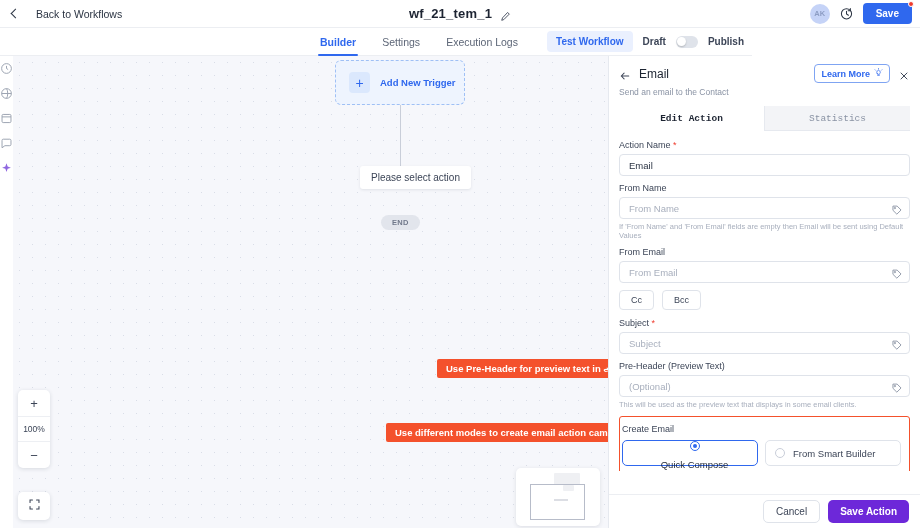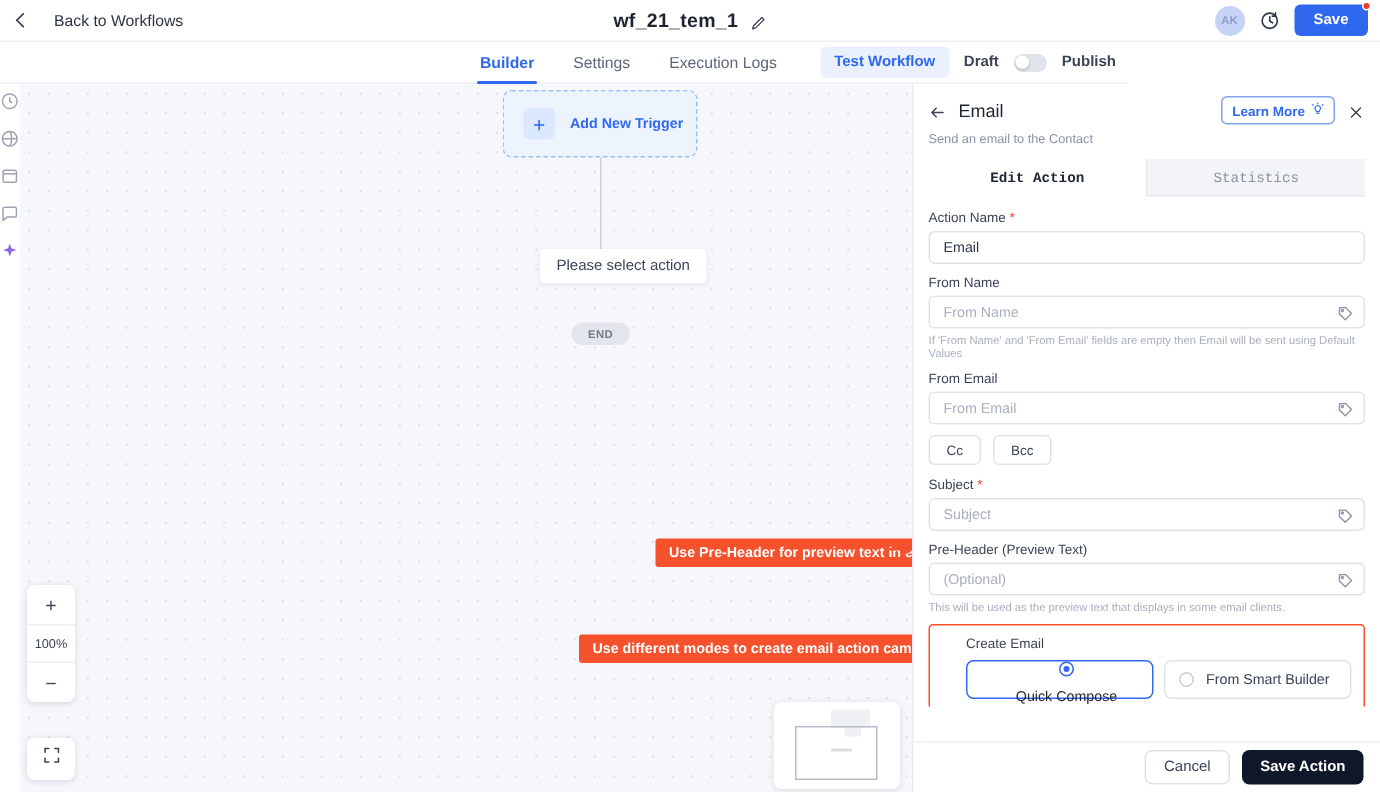--- a/index.html
+++ b/index.html
@@ -254,21 +254,21 @@
   .f-hint { font-size: 7.5px; color: #a8afbd; margin: -4px 0 7px 0; }
   .ccbcc { display: flex; gap: 8px; margin-bottom: 8px; }
   .cc-btn {
     border: 1px solid #dfe3ea; border-radius: 4px; background: #fff;
     font-size: 9px; color: #3c4557; padding: 4px 11px; cursor: pointer;
     font-family: "Liberation Sans", sans-serif;
   }
 
   .create-email-box {
     border: 1.4px solid #f4512c; border-radius: 3px;
-    padding: 7px 8px 9px 24px; margin-top: 4px;
+    padding: 7px 8px 9px 2px; margin-top: 4px;
   }
   .ce-title { font-size: 9px; color: #3c4557; margin-bottom: 6px; }
   .radio-grid { display: flex; flex-wrap: wrap; gap: 7px; }
   .radio-card {
     flex: 0 0 calc(50% - 3.5px);
     height: 26px; border: 1px solid #dfe3ea; border-radius: 5px;
     display: flex; align-items: center; gap: 8px; padding-left: 9px;
     font-size: 9.5px; color: #3c4557; cursor: pointer; background: #fff;
   }
   .radio-card.selected { border: 1.6px solid #2f68ee; color: #1d2432; flex-direction: column; }
@@ -286,21 +286,21 @@
     height: 34px; border-top: 1px solid #eceef2;
     display: flex; align-items: center; justify-content: flex-end; gap: 8px;
     padding-right: 11px; background: #fff; margin-top: 23px;
   }
   .btn-cancel {
     border: 1px solid #dfe3ea; border-radius: 5px; background: #fff;
     font-size: 10px; color: #3c4557; padding: 5px 12px; cursor: pointer;
     font-family: "Liberation Sans", sans-serif;
   }
   .btn-save {
-    border: none; border-radius: 5px; background: #0f172a; color: #fff;
+    border: none; border-radius: 5px; background: #6d28d9; color: #fff;
     font-size: 10px; font-weight: 700; padding: 6px 12px; cursor: pointer;
     font-family: "Liberation Sans", sans-serif;
   }
 </style>
 </head>
 <body>
 
 <div id="app">
 
   <div class="topbar">

